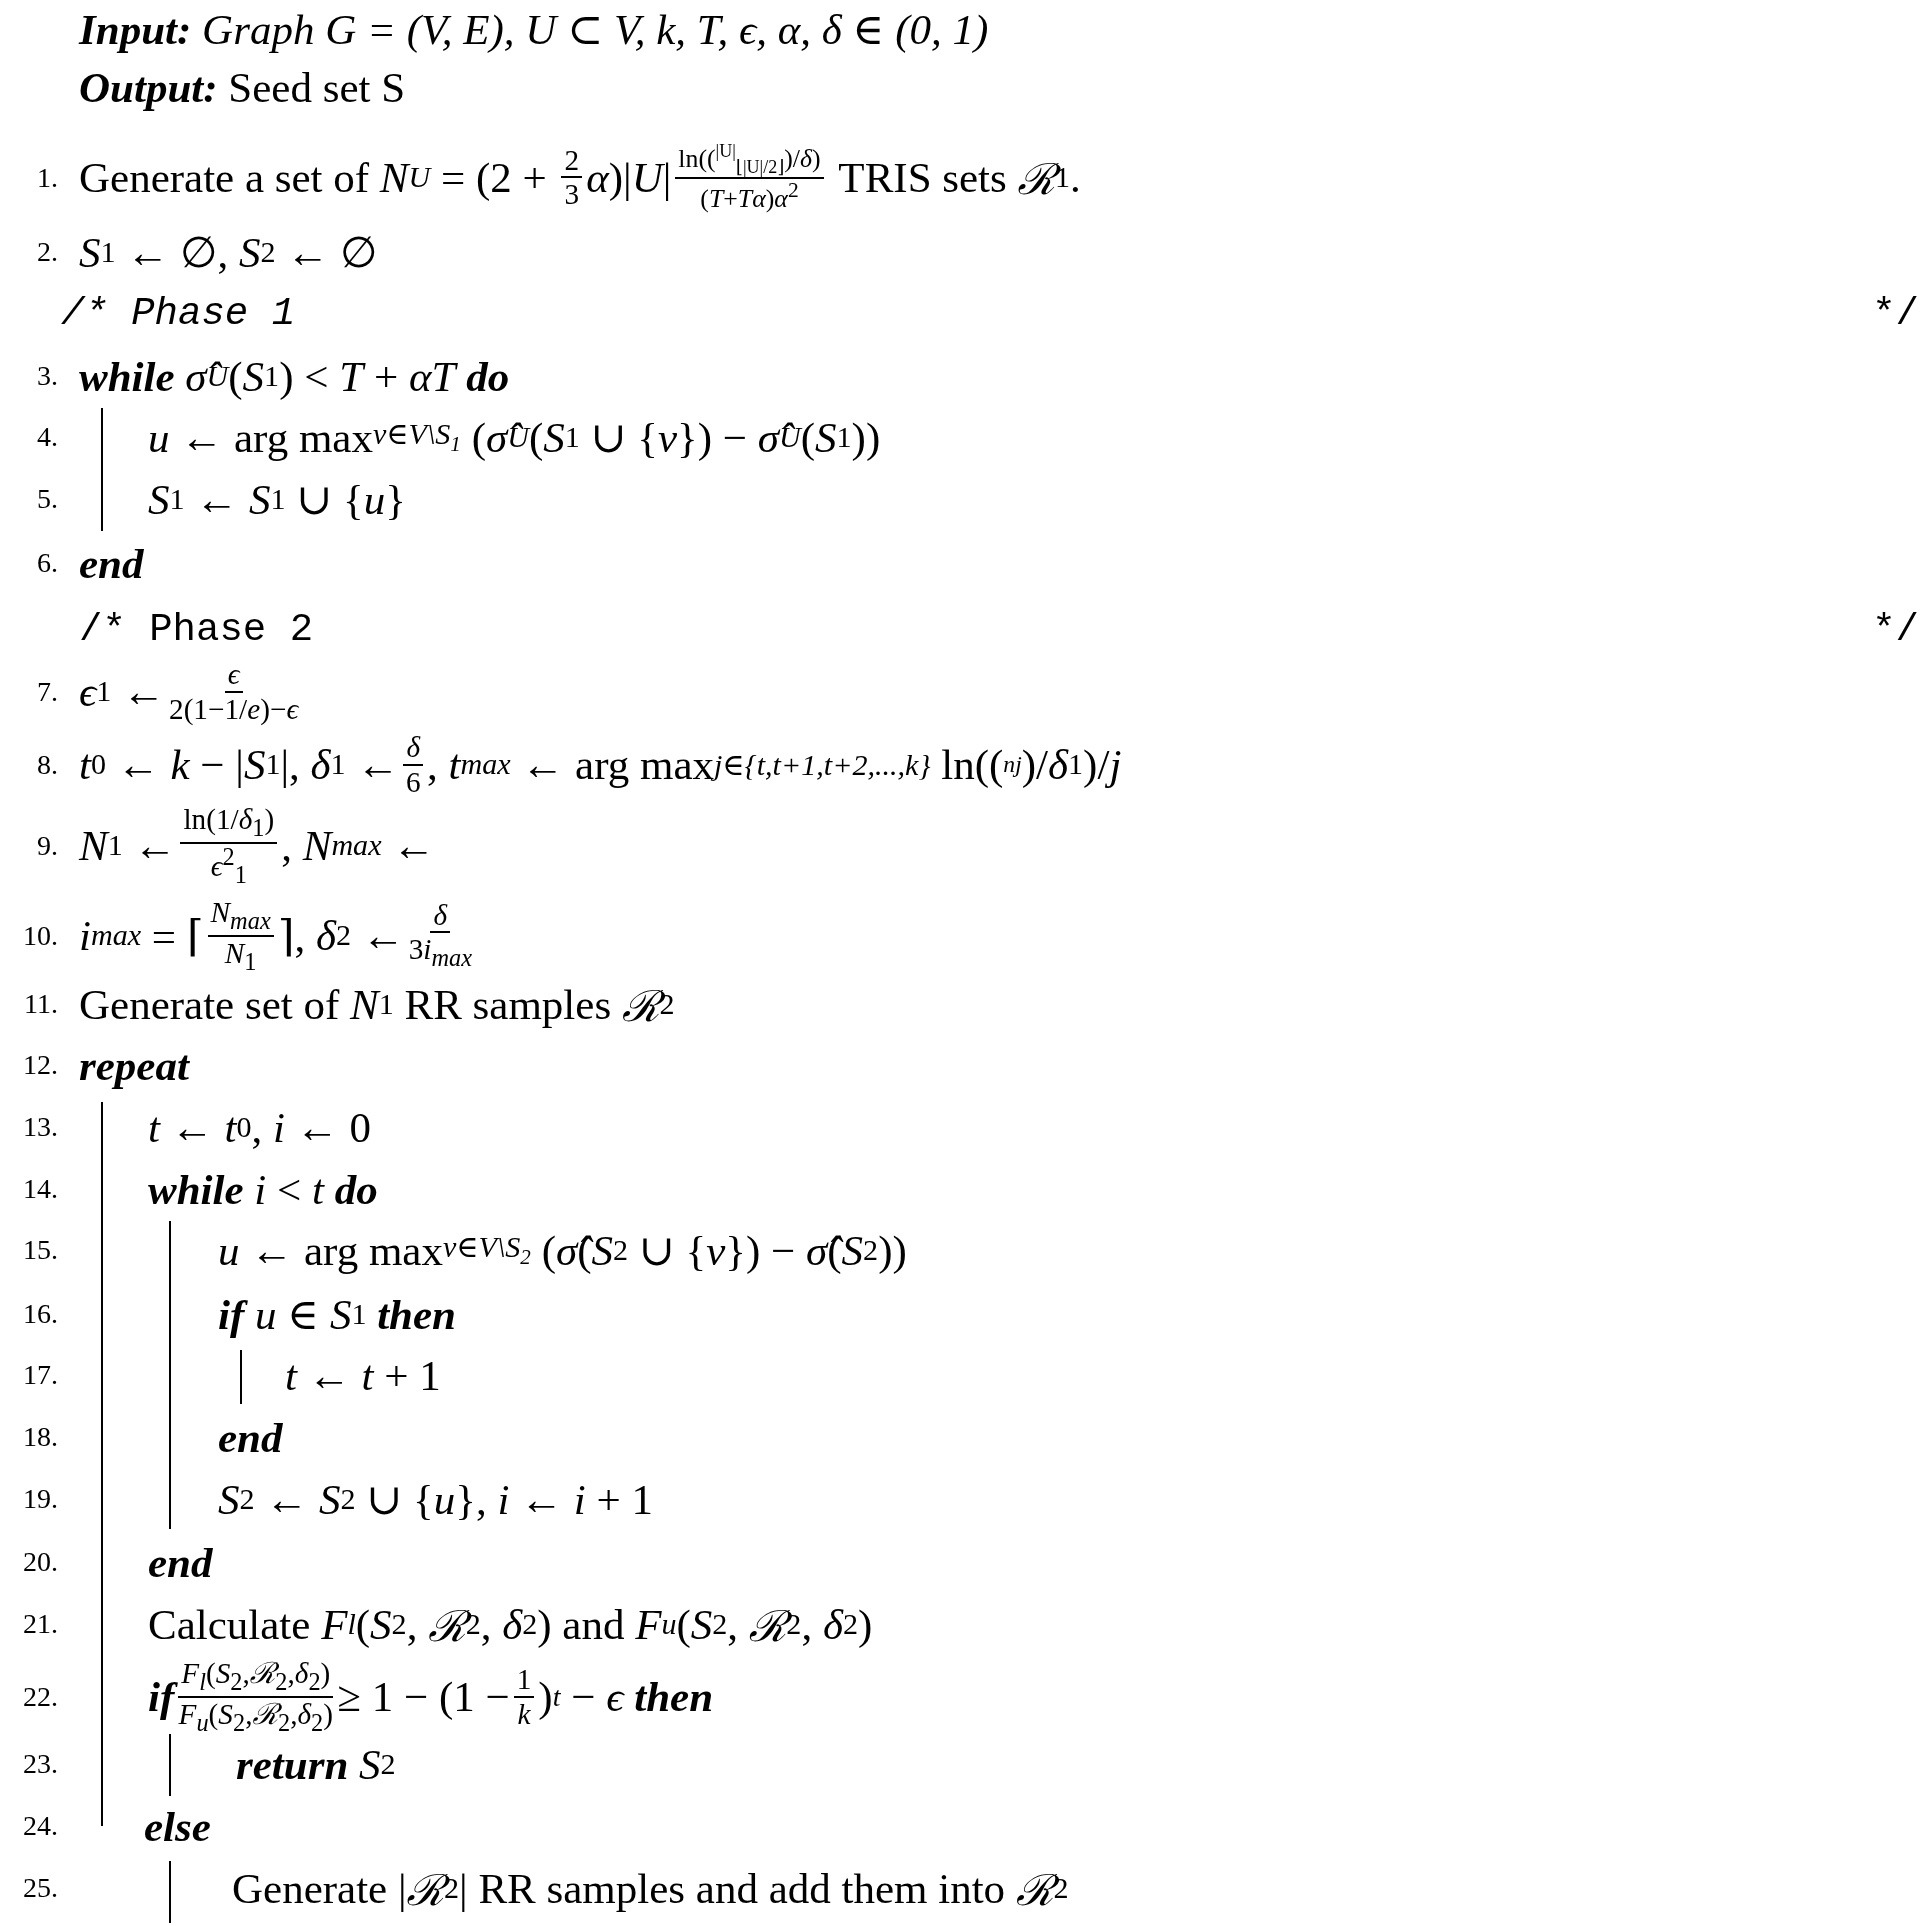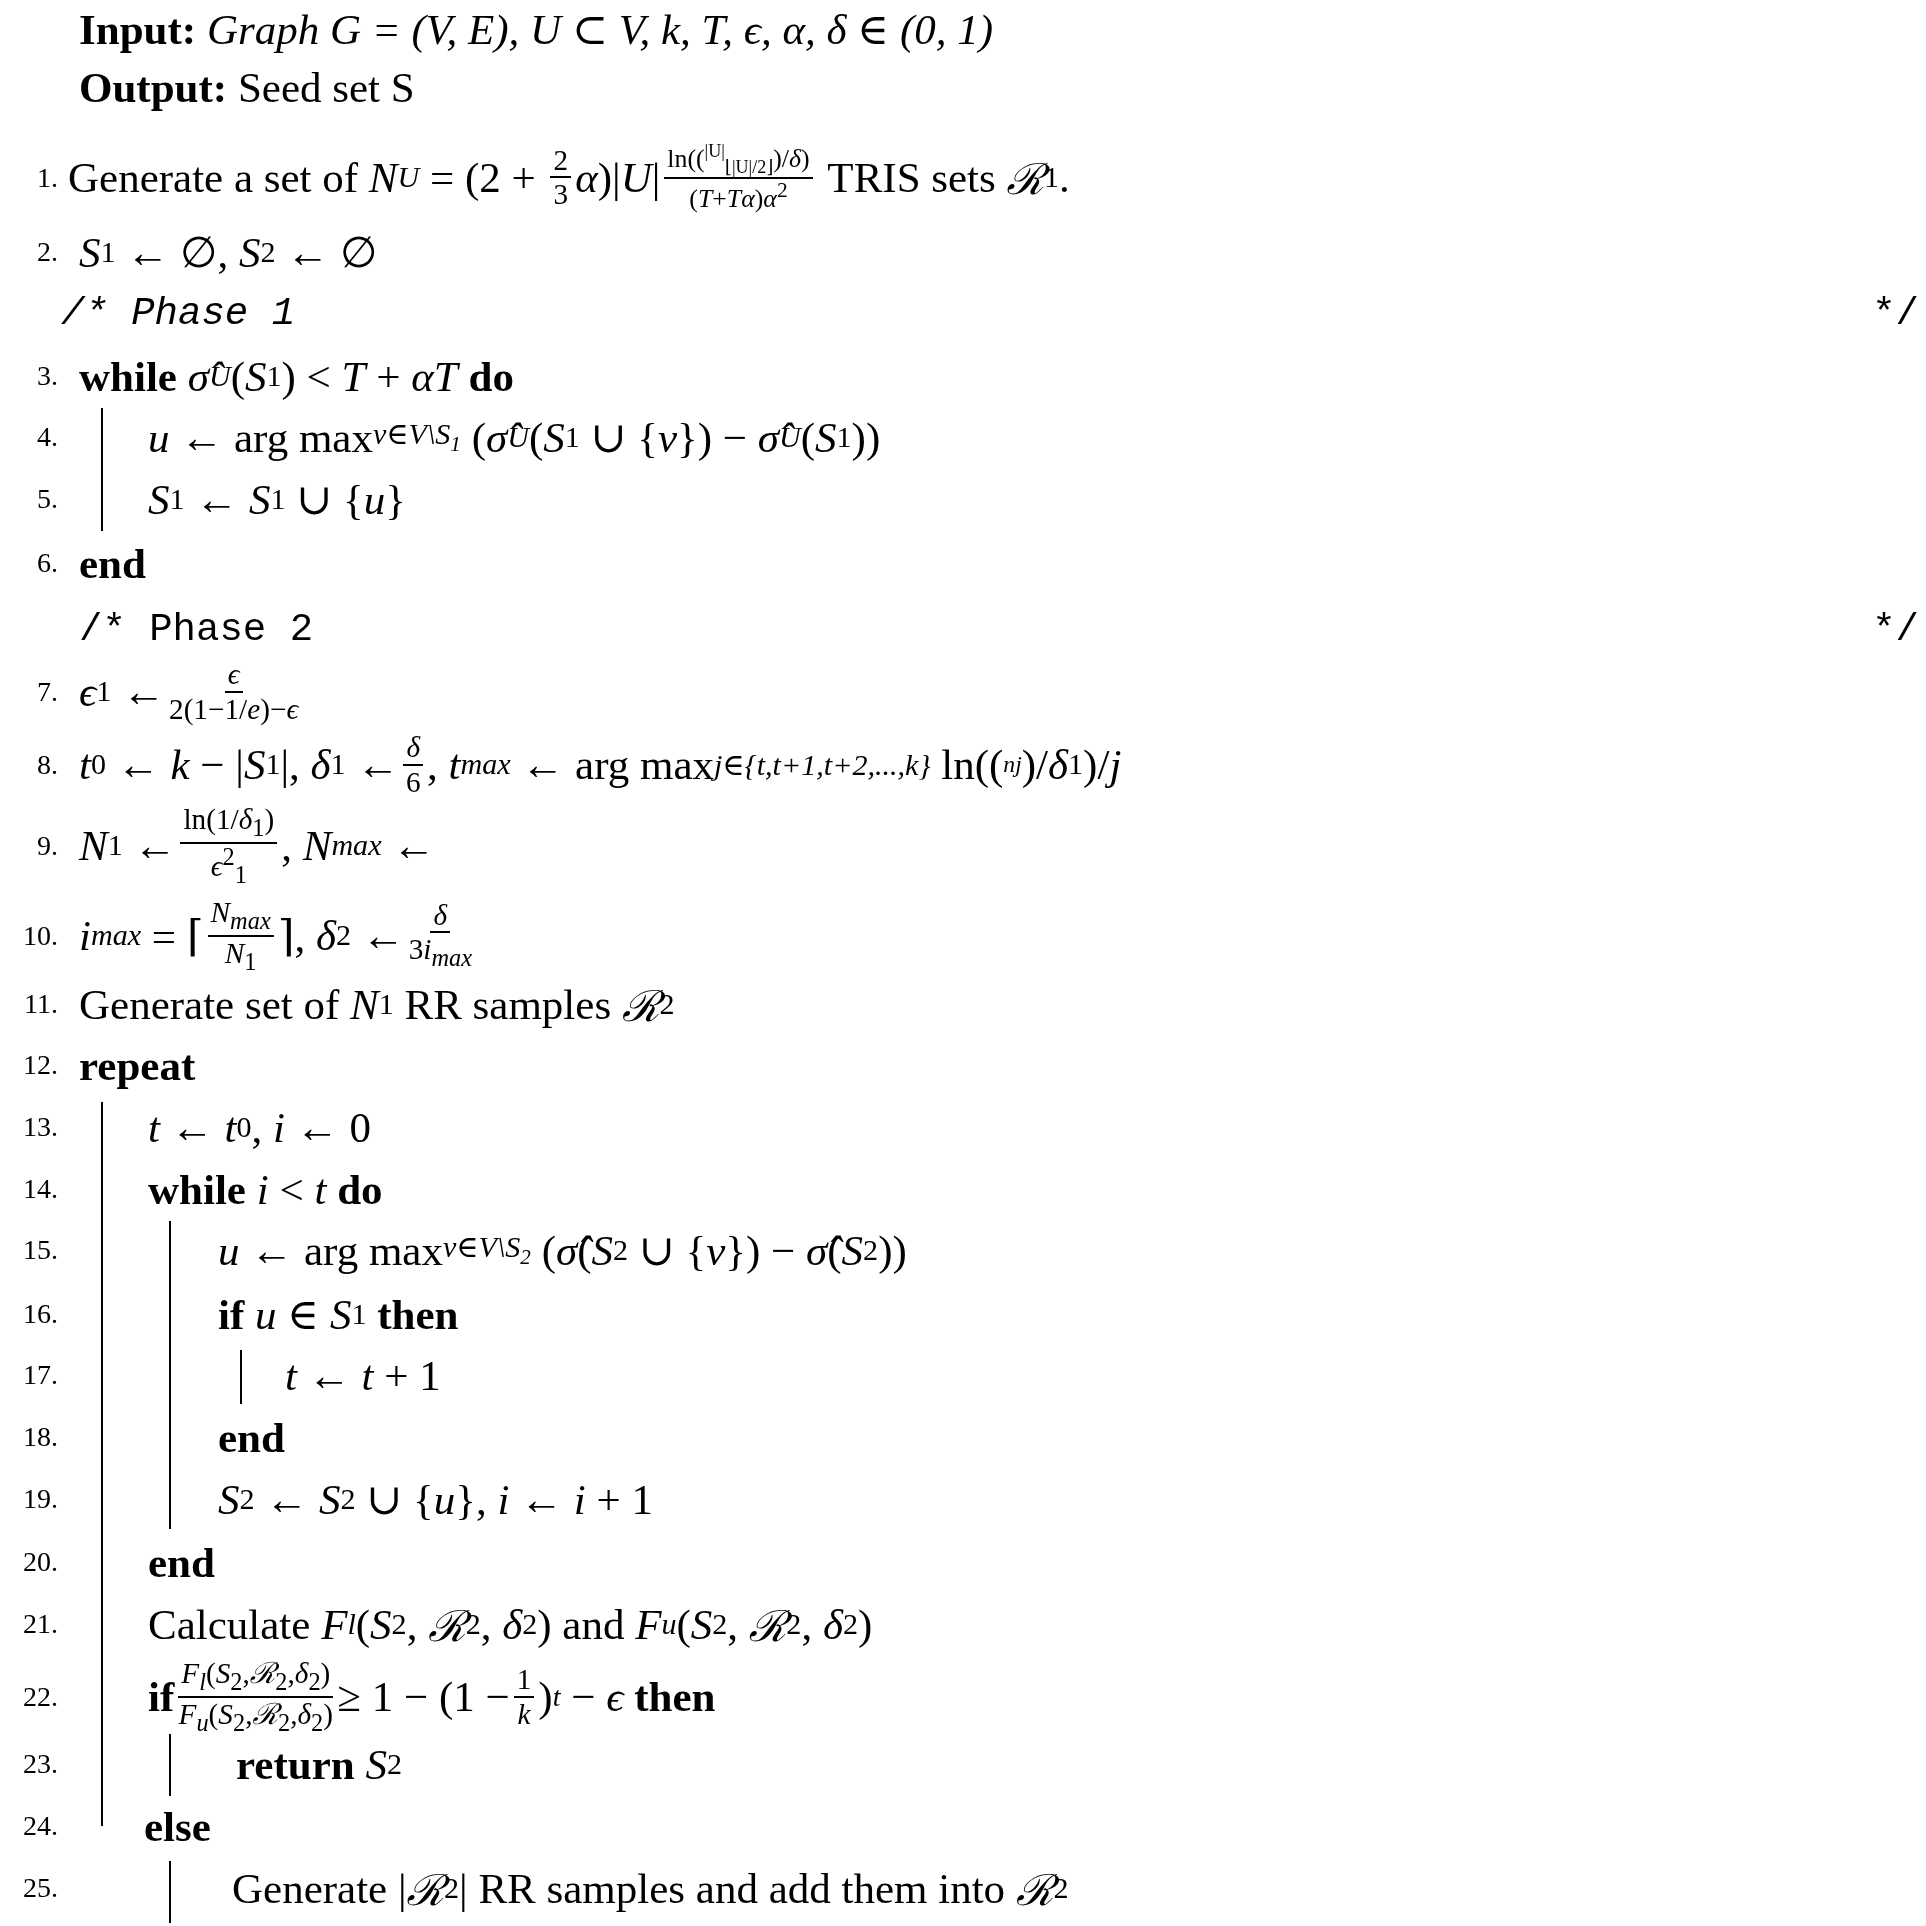--- a/index.html
+++ b/index.html
@@ -2,21 +2,21 @@
 <html style="font-size:6.2px"><head>
 <meta charset="utf-8">
 <style>
   html, body { margin:0; padding:0; background:#ffffff; }
   body { width:1950px; height:2165px; overflow:hidden; position:relative;
          font-family:"Liberation Serif","DejaVu Serif",serif; color:#000; }
   #algo { position:absolute; left:0; top:0; width:1950px; height:2165px; }
   .row { position:absolute; left:0; width:1950px; height:58px; display:flex; align-items:center; white-space:nowrap; }
   .num { position:absolute; left:0; width:58px; text-align:right; font-size:28px; }
   .txt { position:absolute; font-size:43px; display:flex; align-items:center; }
-  .kw { font-weight:bold; }
+  .kw { font-weight:bold;font-style:italic; }
   .m { font-style:italic; }
   .sub { font-size:70%; vertical-align:-0.35em; font-style:normal; }
   .subi { font-size:70%; vertical-align:-0.35em; font-style:italic; }
   .sup { font-size:65%; vertical-align:0.6em; }
   .frac { display:inline-flex; flex-direction:column; align-items:center; vertical-align:middle; font-size:68%; margin:0 3.9px; }
   .frac .n { border-bottom:2.3px solid #000; padding:0 3.1px; line-height:1.1; }
   .frac .d { line-height:1.1; }
   .comment { font-family:"Liberation Mono","DejaVu Sans Mono",monospace; font-size:39px; }
   .cend { position:absolute; right:31px; font-family:"Liberation Mono","DejaVu Sans Mono",monospace; font-size:39px; }
   .vline { position:absolute; width:2.3px; background:#000; }
@@ -35,21 +35,21 @@
 
   <div class="row" style="top:58px;">
     <div class="txt" style="left:79px;">
       <span class="kw">Output:</span>&nbsp;
       <span>Seed set S</span>
     </div>
   </div>
 
   <div class="row" style="top:139px; height:77px;">
     <span class="num">1.</span>
-    <div class="txt" style="left:68px;align-items:center;">
+    <div class="txt" style="left:79px;align-items:center;">
       <span>Generate a set of&nbsp;</span>
         <span class="m">N</span>
         <span class="subi">U</span>
       <span>&nbsp;= (2 +&nbsp;</span>
       <span class="frac">
           <span class="n">2</span>
           <span class="d">3</span>
         </span>
       <span class="m">α</span>
         <span>)|</span>

